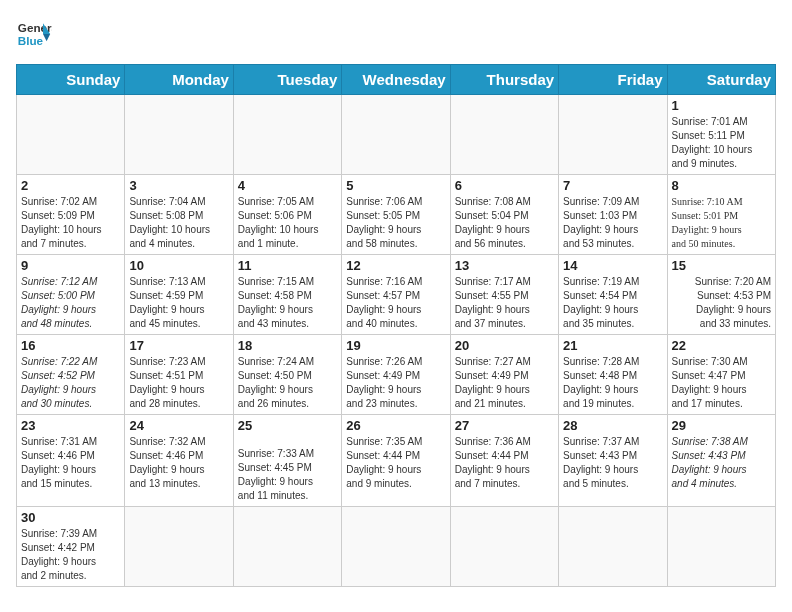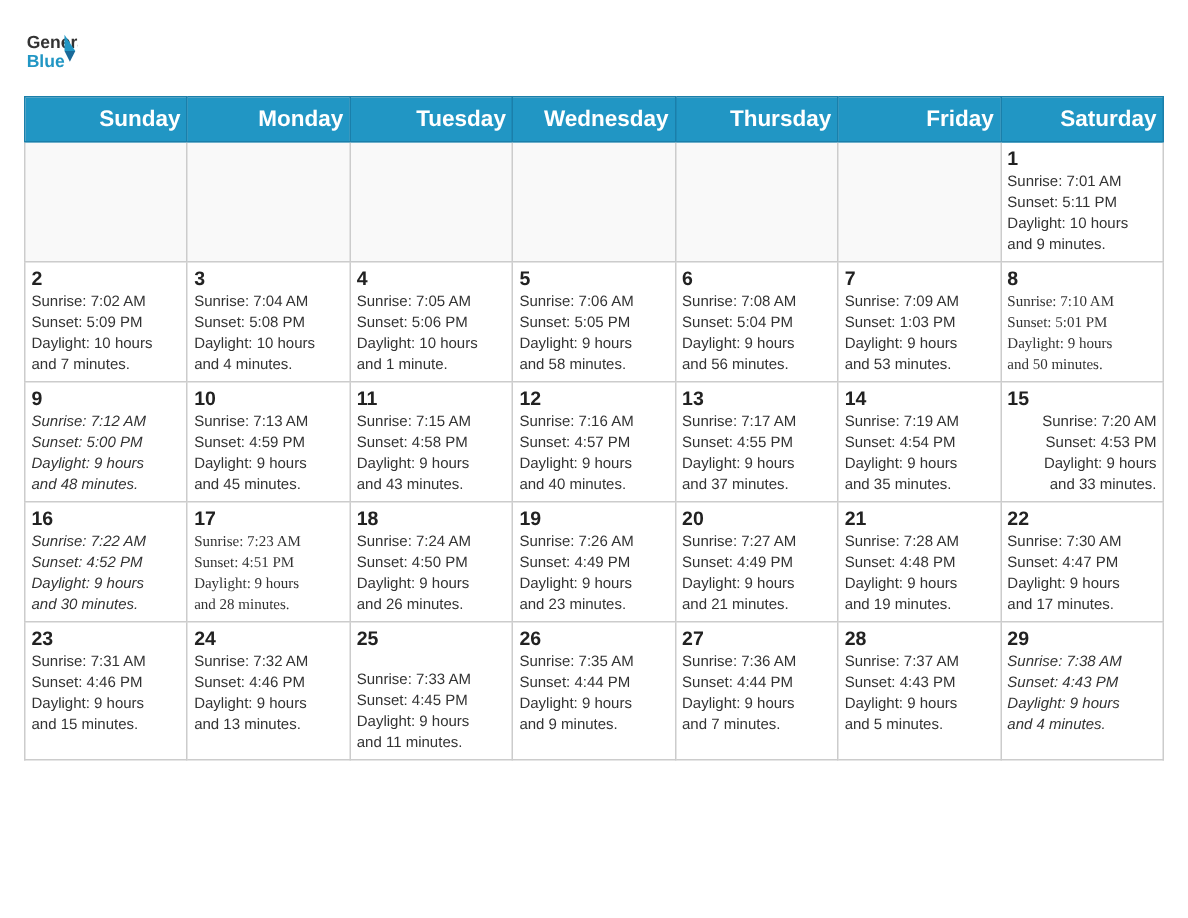--- a/index.html
+++ b/index.html
@@ -225,21 +225,21 @@
       <tr class="week-row">
         <td>
           <span class="day-number">16</span>
           <div class="day-info" style="white-space: pre-line; font-style: italic;">Sunrise: 7:22 AM
 Sunset: 4:52 PM
 Daylight: 9 hours
 and 30 minutes.</div>
         </td>
         <td>
           <span class="day-number">17</span>
-          <div class="day-info" style="white-space: pre-line; font-family: Liberation Serif, serif;">Sunrise: 7:23 AM
+          <div class="day-info" style="white-space: pre-line;">Sunrise: 7:23 AM
 Sunset: 4:51 PM
 Daylight: 9 hours
 and 28 minutes.</div>
         </td>
         <td>
           <span class="day-number">18</span>
           <div class="day-info" style="white-space: pre-line;">Sunrise: 7:24 AM
 Sunset: 4:50 PM
 Daylight: 9 hours
 and 26 minutes.</div>
@@ -316,15 +316,30 @@
 Daylight: 9 hours
 and 5 minutes.</div>
         </td>
         <td>
           <span class="day-number">29</span>
           <div class="day-info" style="white-space: pre-line; font-style: italic;">Sunrise: 7:38 AM
 Sunset: 4:43 PM
 Daylight: 9 hours
 and 4 minutes.</div>
         </td>
+      </tr>
+      <tr class="week-row">
+        <td>
+          <span class="day-number">30</span>
+          <div class="day-info" style="white-space: pre-line;">Sunrise: 7:39 AM
+Sunset: 4:42 PM
+Daylight: 9 hours
+and 2 minutes.</div>
+        </td>
+        <td class="empty"></td>
+        <td class="empty"></td>
+        <td class="empty"></td>
+        <td class="empty"></td>
+        <td class="empty"></td>
+        <td class="empty"></td>
       </tr>
     </tbody>
 </table>
 
 </body></html>

